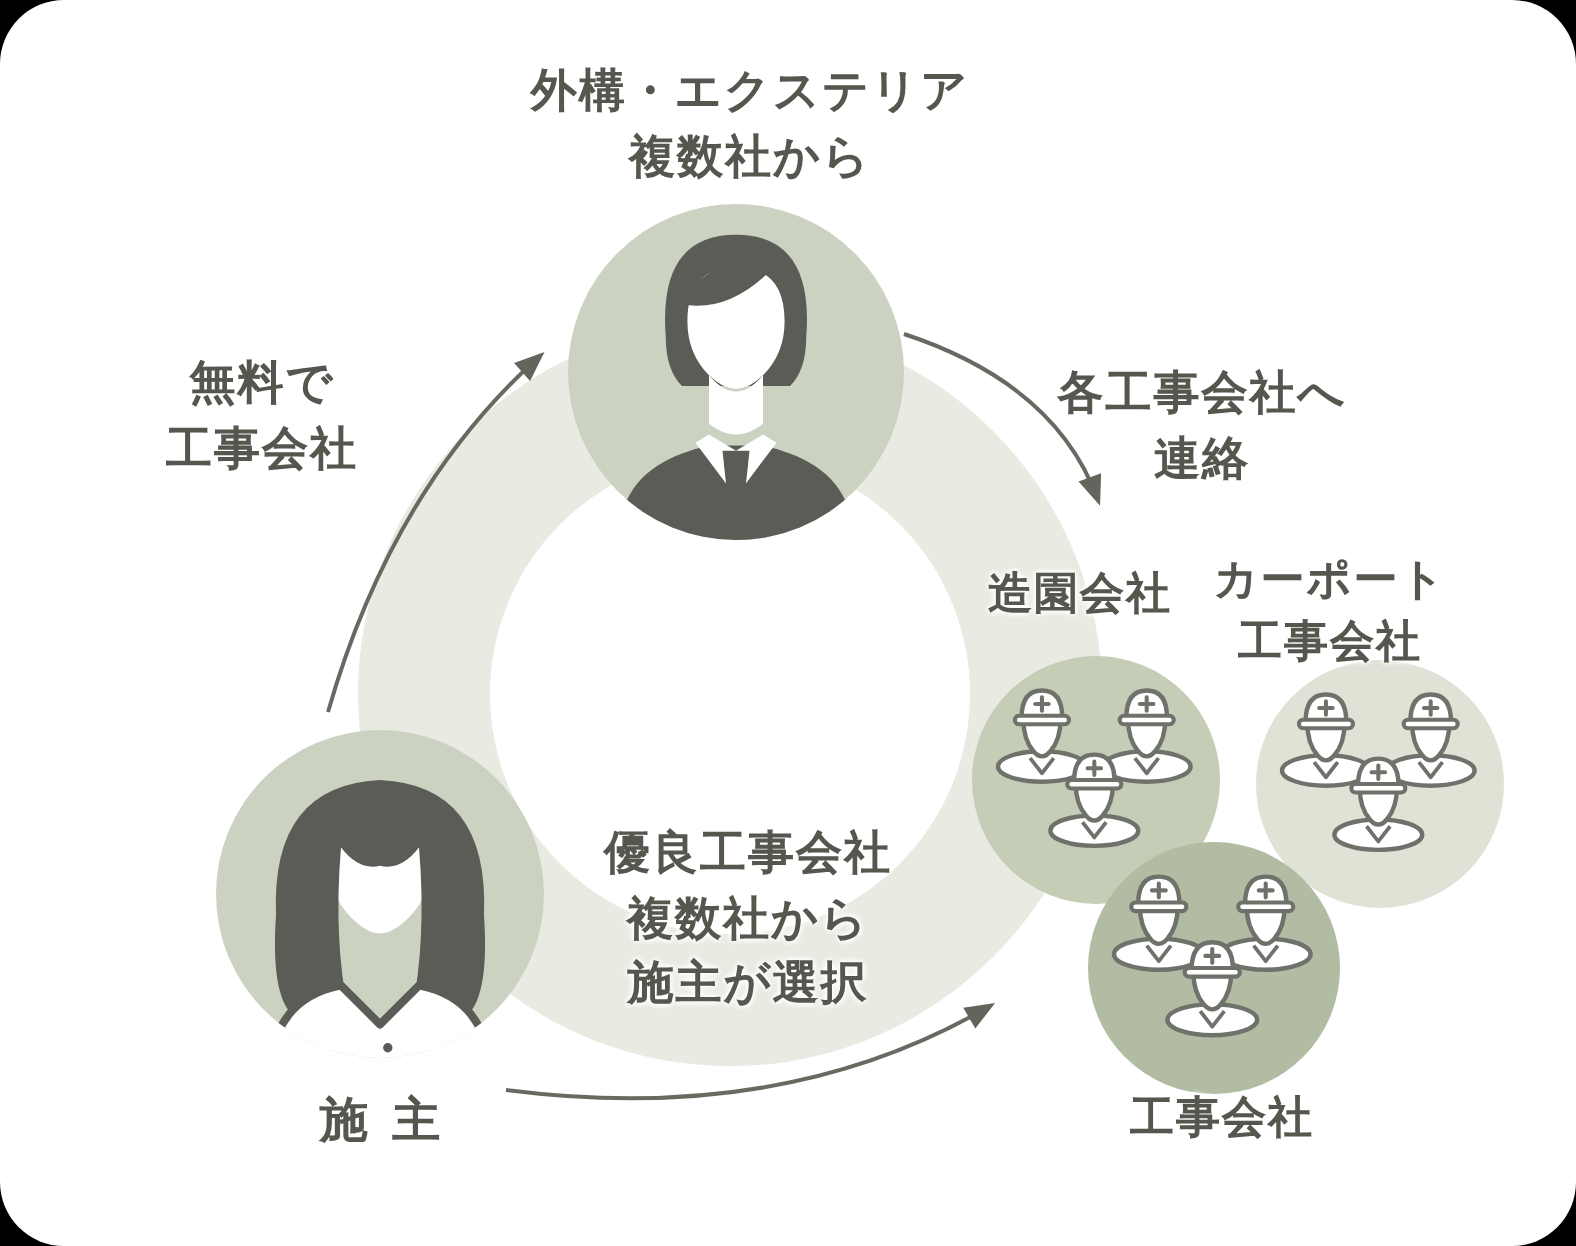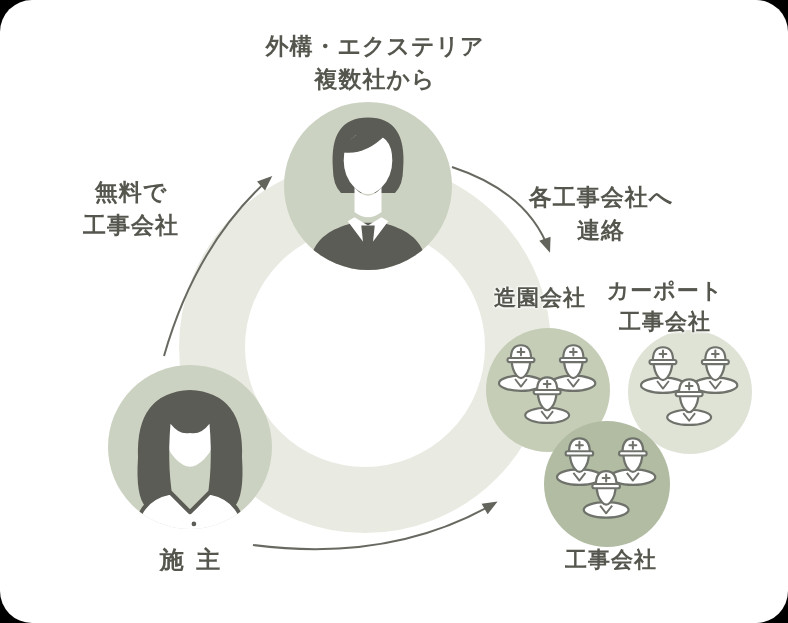--- a/index.html
+++ b/index.html
@@ -135,20 +135,25 @@
   <div class="lbl lbl-consult">
     <div>無料で</div>
     <div>工事会社</div>
   </div>
 
   <div class="lbl lbl-contact">
     <div>各工事会社へ</div>
     <div>連絡</div>
   </div>
 
+  <div class="lbl lbl-select">
+    <div>優良工事会社</div>
+    <div>複数社から</div>
+    <div>施主が選択</div>
+  </div>
 
   <div class="lbl lbl-owner">施 主</div>
 
   <div class="lbl lbl-landscaping">造園会社</div>
 
   <div class="lbl lbl-carport">
     <div>カーポート</div>
     <div>工事会社</div>
   </div>
 

